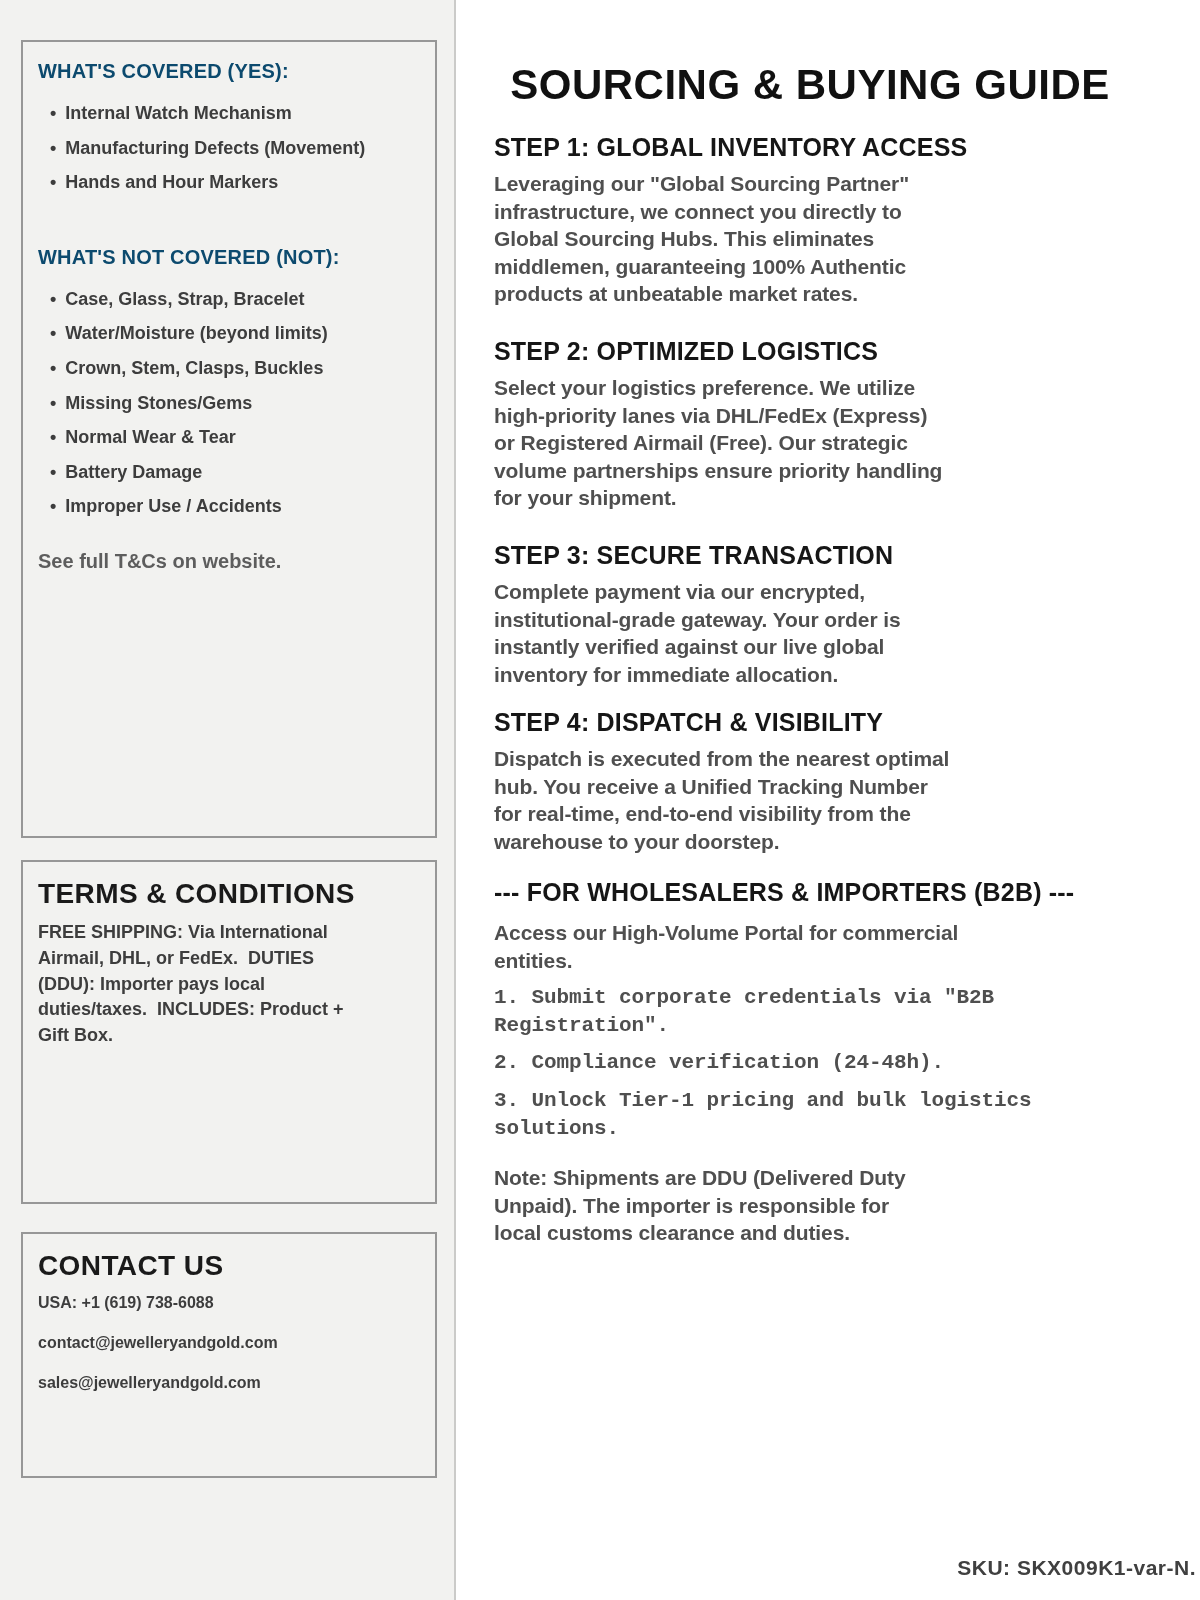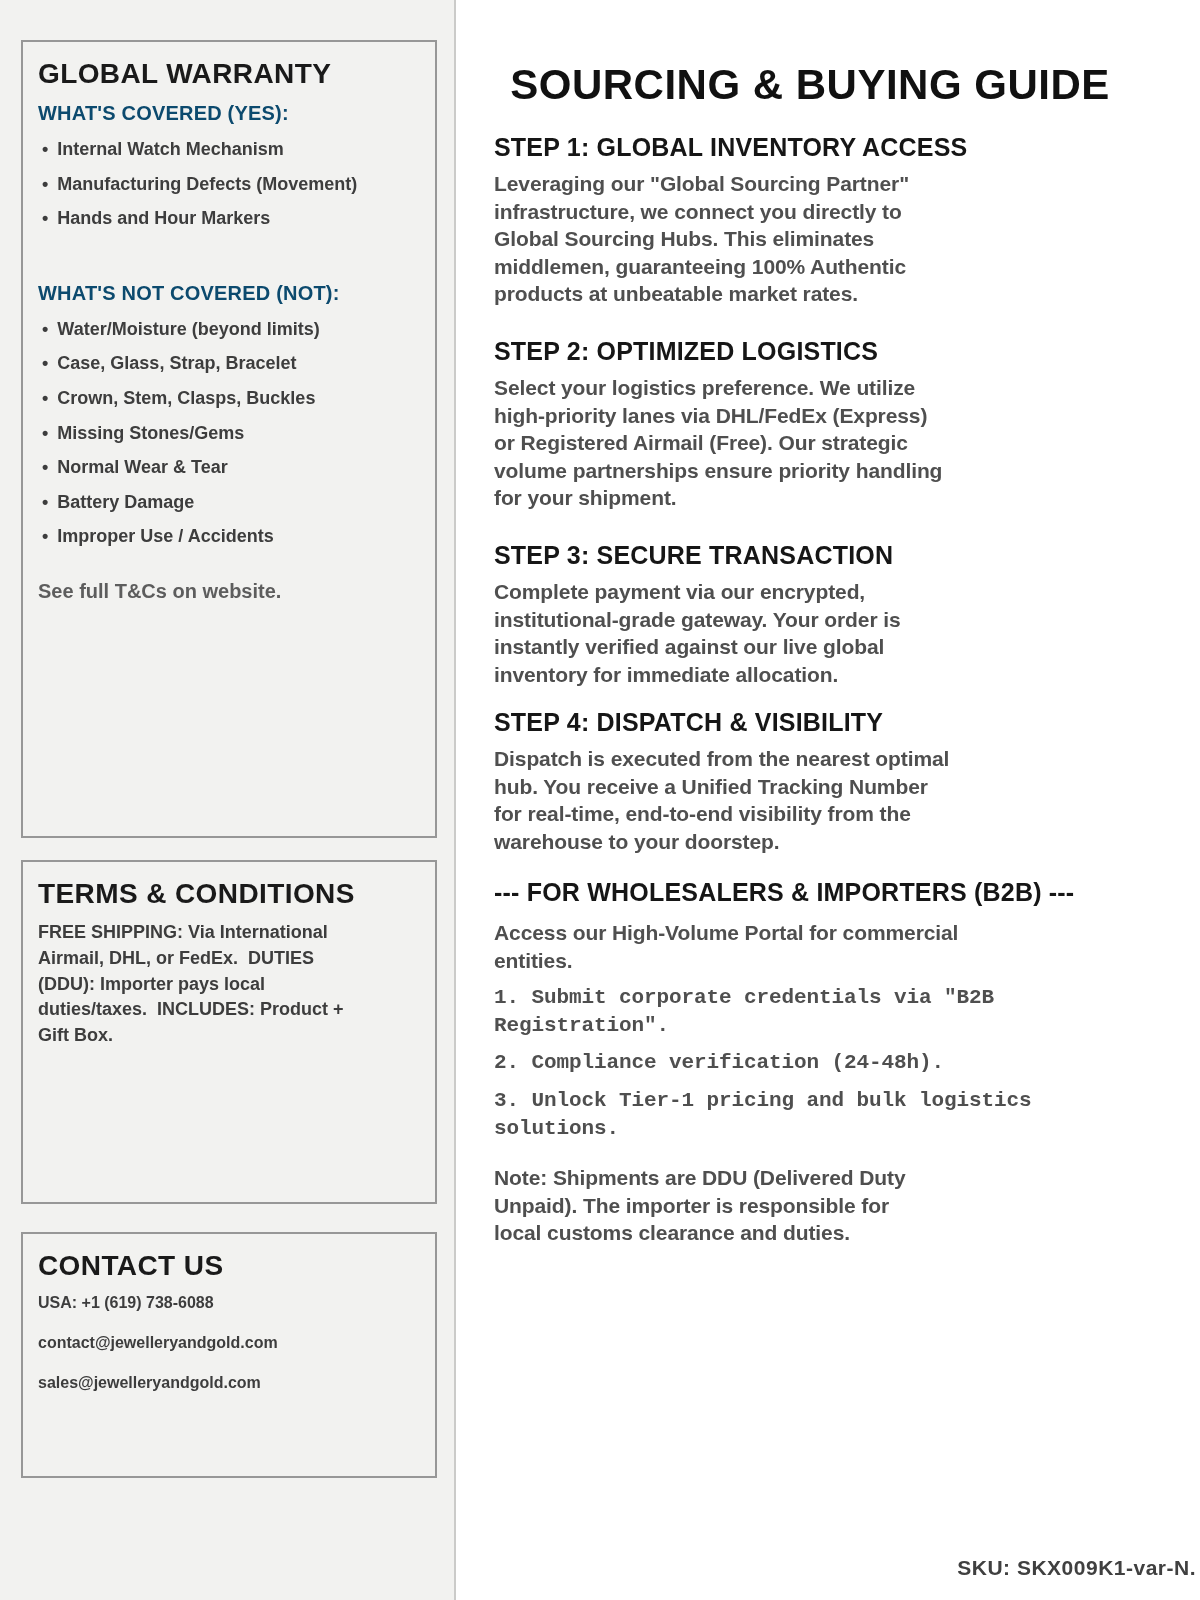--- a/index.html
+++ b/index.html
@@ -21,21 +21,21 @@
   .box-contact{top:1232px;height:246px;}
   .side-title{
     font-size:28px;line-height:32px;font-weight:bold;color:#1a1a1a;
     letter-spacing:.4px;margin:0 0 10px 0;
   }
   .side-sub{
     font-size:20px;line-height:26px;font-weight:bold;color:#0c4a6e;
     margin:0 0 6px 0;letter-spacing:.2px;
   }
   .side-sub.gap{margin-top:44px;}
-  .side-list{list-style:none;margin:4px;padding:0;}
+  .side-list{list-style:none;margin:12px;padding:0;}
   .side-list li{
     font-size:18px;font-weight:bold;color:#3d3d3d;line-height:34.6px;white-space:nowrap;
   }
   .dot{margin-right:9px;}
   .side-note{font-size:20px;font-weight:bold;color:#5d5d5d;margin:26px 0 0 0;}
   .terms-body{
     font-size:18px;font-weight:bold;color:#3d3d3d;line-height:25.8px;
     margin:0;white-space:pre-wrap;
   }
   .contact-line{font-size:16px;font-weight:bold;color:#3d3d3d;line-height:22px;margin:0;}
@@ -66,31 +66,30 @@
   }
 </style>
 </head>
 <body>
 
 <div class="page">
 
   <aside class="sidebar">
 
     <section class="box box-warranty">
-      <h2 class="side-title">GLOBAL WARRANTY</h2>
       <h3 class="side-sub">WHAT'S COVERED (YES):</h3>
       <ul class="side-list">
         <li><span class="dot">•</span><span>Internal Watch Mechanism</span></li>
         <li><span class="dot">•</span><span>Manufacturing Defects (Movement)</span></li>
         <li><span class="dot">•</span><span>Hands and Hour Markers</span></li>
       </ul>
       <h3 class="side-sub gap">WHAT'S NOT COVERED (NOT):</h3>
       <ul class="side-list">
+        <li><span class="dot">•</span><span>Case, Glass, Strap, Bracelet</span></li>
         <li><span class="dot">•</span><span>Water/Moisture (beyond limits)</span></li>
-        <li><span class="dot">•</span><span>Case, Glass, Strap, Bracelet</span></li>
         <li><span class="dot">•</span><span>Crown, Stem, Clasps, Buckles</span></li>
         <li><span class="dot">•</span><span>Missing Stones/Gems</span></li>
         <li><span class="dot">•</span><span>Normal Wear &amp; Tear</span></li>
         <li><span class="dot">•</span><span>Battery Damage</span></li>
         <li><span class="dot">•</span><span>Improper Use / Accidents</span></li>
       </ul>
       <p class="side-note">See full T&amp;Cs on website.</p>
     </section>
 
     <section class="box box-terms">

